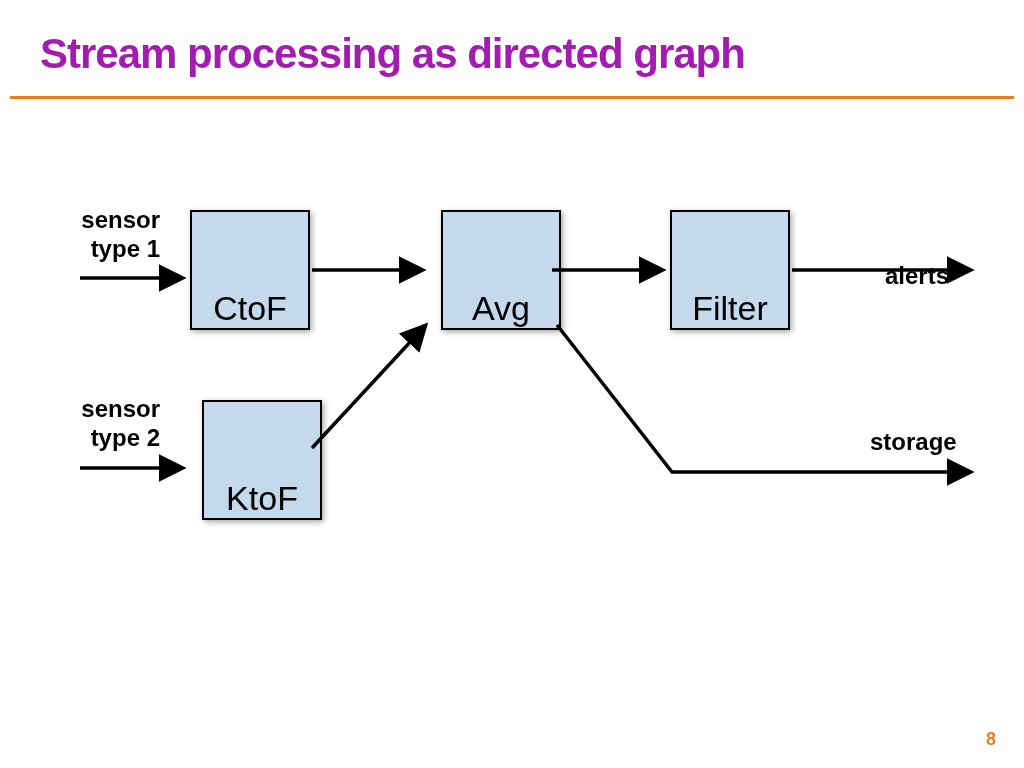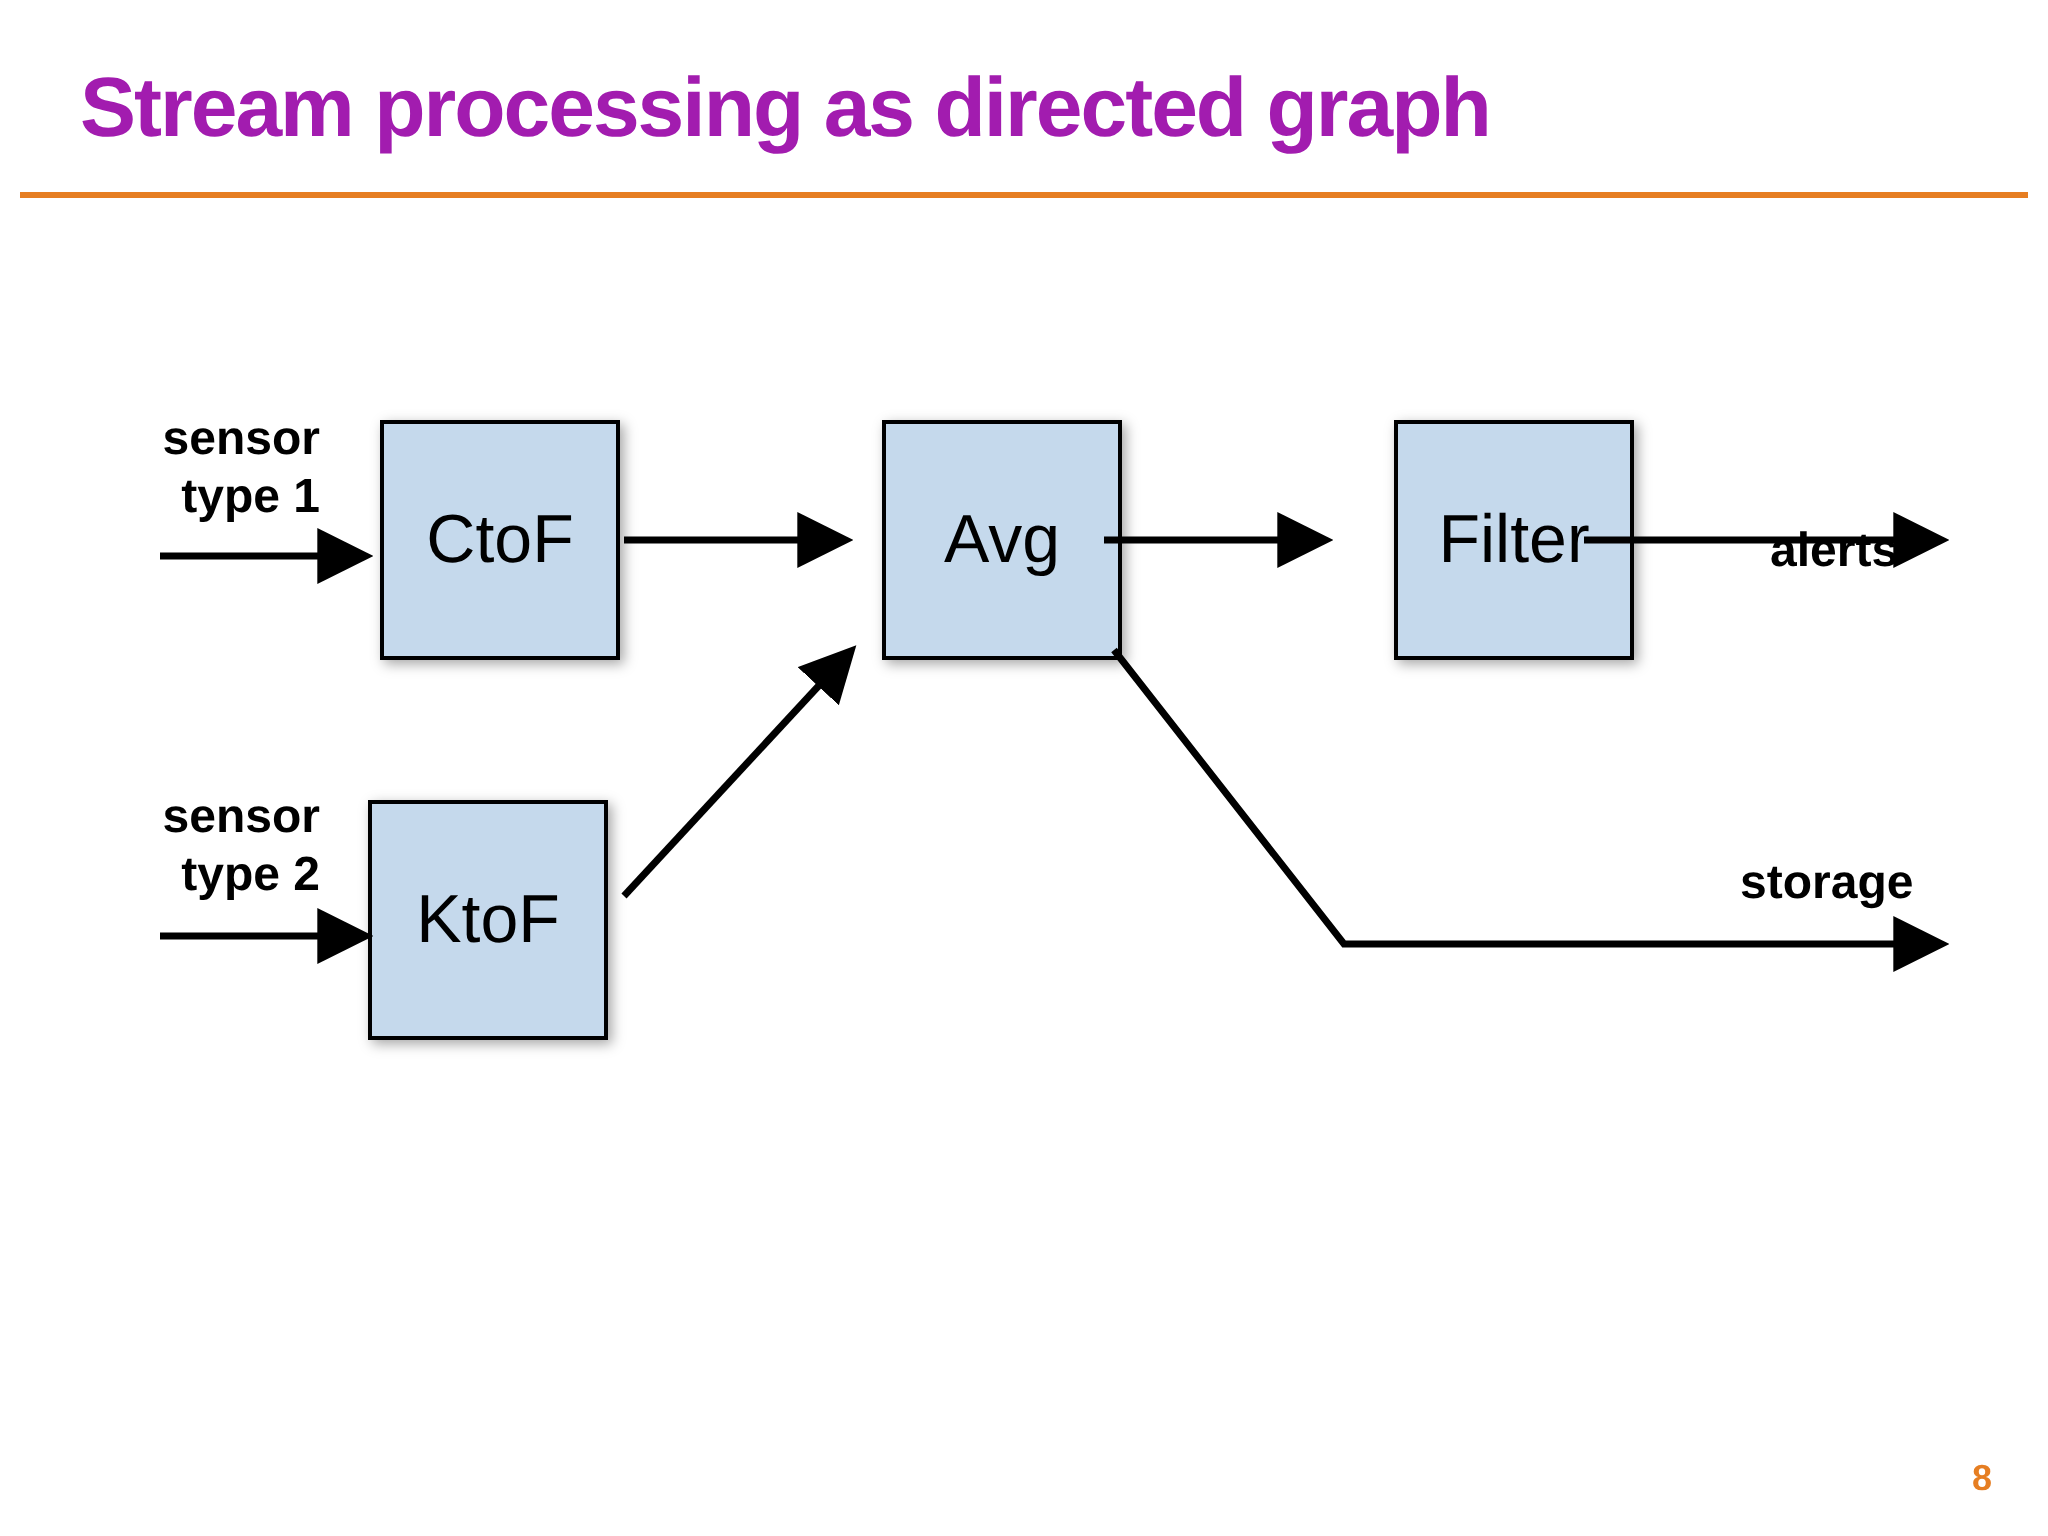--- a/index.html
+++ b/index.html
@@ -38,21 +38,21 @@
       pointer-events: none;
     }
     .node {
       position: absolute;
       width: 120px;
       height: 120px;
       background: #c5d9ec;
       border: 2px solid #000;
       box-shadow: 2px 2px 6px rgba(0,0,0,0.35);
       display: flex;
-      align-items: center;
+      align-items: flex-end;
       justify-content: center;
       font-size: 34px;
       font-weight: 400;
       color: #000;
     }
     .label {
       position: absolute;
       font-size: 24px;
       font-weight: 700;
       color: #000;
@@ -71,27 +71,27 @@
   </style>
 </head>
 <body>
 
 <h1 class="title">Stream processing as directed graph</h1>
 <div class="underline"></div>
 
 <div class="node" style="left:190px; top:210px;">
   <span>CtoF</span>
 </div>
-<div class="node" style="left:184px; top:400px;">
+<div class="node" style="left:202px; top:400px;">
   <span>KtoF</span>
 </div>
 <div class="node" style="left:441px; top:210px;">
   <span>Avg</span>
 </div>
-<div class="node" style="left:670px; top:210px;margin-left:27px;">
+<div class="node" style="left:670px; top:210px;">
   <span>Filter</span>
 </div>
 
 <div class="label" style="left:50px; top:206px; width:110px;">sensor
 type 1</div>
 <div class="label" style="left:50px; top:395px; width:110px;">sensor
 type 2</div>
 <div class="label" style="left:885px; top:226px; width:100px; text-align:left;margin-top:36px;">alerts</div>
 <div class="label" style="left:870px; top:428px; width:120px; text-align:left;">storage</div>
 

